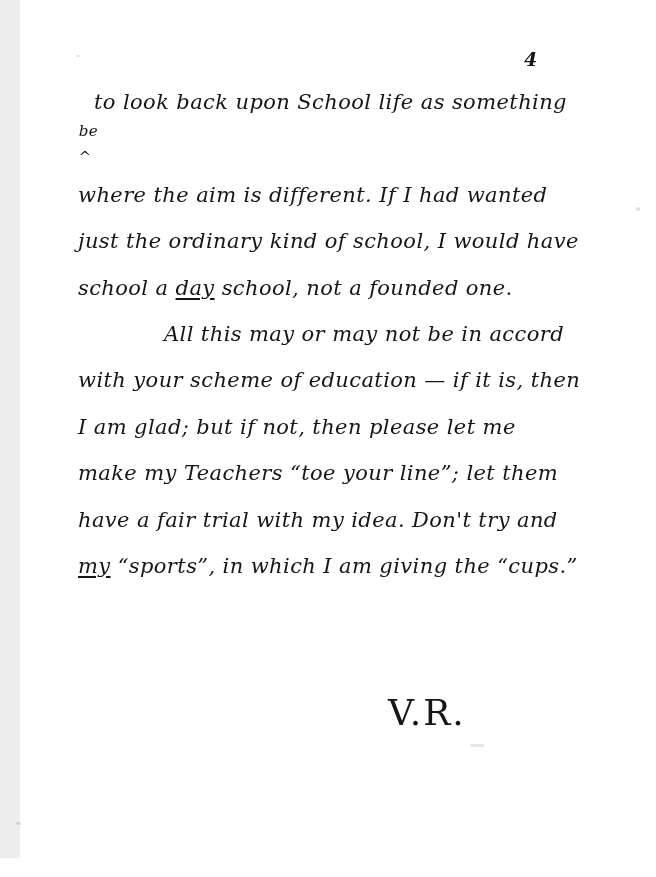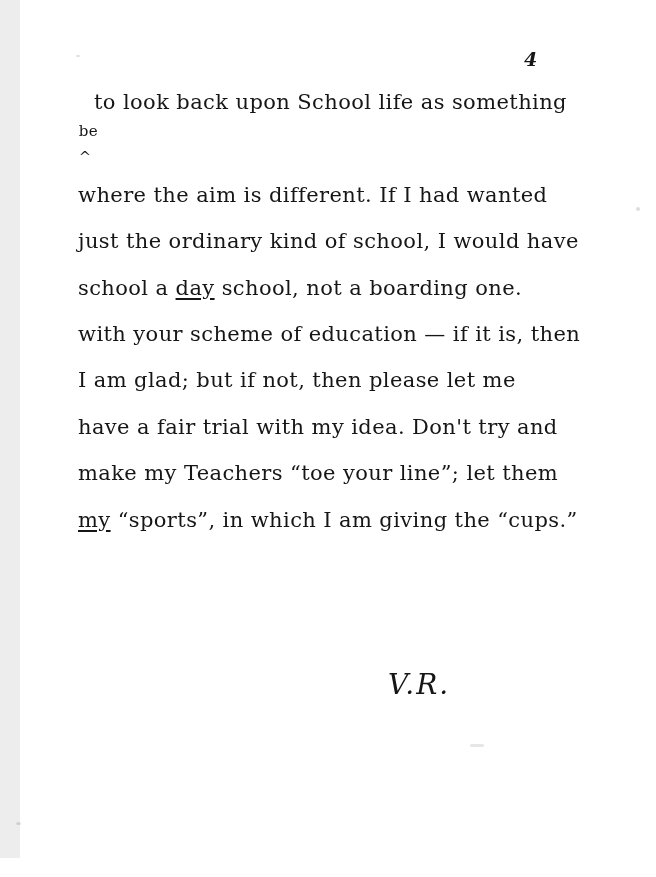--- a/index.html
+++ b/index.html
@@ -31,20 +31,21 @@
     font-size: 19px;
     font-style: italic;
     font-weight: bold;
     letter-spacing: 1px;
   }
   .letter-body {
     position: absolute;
     left: 78px;
     top: 90px;
     width: 520px;
+    font-style: italic;
     font-size: 21px;
     letter-spacing: 0.4px;
   }
   .line {
     height: 46.4px;
     white-space: nowrap;
   }
   .line.first-line { padding-left: 16px; }
   .line.para-indent { padding-left: 86px; }
   .u {
@@ -67,23 +68,22 @@
   }
   .insert-caret {
     position: absolute;
     left: 0.05em;
     bottom: -0.5em;
     font-size: 0.7em;
   }
   .signature {
     position: absolute;
     left: 388px;
-    top: 668px;
-    font-style: italic;
-    font-size: 28px;
+    top: 692px;
+    font-size: 36px;
     letter-spacing: 2px;
   }
   .speck {
     position: absolute;
     background: #9a9a9a;
     opacity: 0.35;
     border-radius: 50%;
   }
   .speck.s1 { left: 470px; top: 744px; width: 14px; height: 3px; border-radius: 2px; opacity: 0.25; }
   .speck.s2 { left: 636px; top: 207px; width: 4px; height: 4px; }
@@ -112,38 +112,41 @@
 
     <div class="line">
       <span>where the aim is different. If I had wanted</span>
     </div>
 
     <div class="line">
       <span>just the ordinary kind of school, I would have</span>
     </div>
 
     <div class="line">
-      <span>school a </span><span class="u">day</span><span> school, not a boarding one.</span>
+      <span>school a </span><span class="u">day</span><span> school, not a founded one.</span>
     </div>
 
+    <div class="line para-indent">
+      <span>All this may or may not be in accord</span>
+    </div>
 
     <div class="line">
       <span>with your scheme of education — if it is, then</span>
     </div>
 
     <div class="line">
       <span>I am glad; but if not, then please let me</span>
     </div>
 
     <div class="line">
-      <span>have a fair trial with my idea. Don't try and</span>
+      <span>make my Teachers “toe your line”; let them</span>
     </div>
 
     <div class="line">
-      <span>make my Teachers “toe your line”; let them</span>
+      <span>have a fair trial with my idea. Don't try and</span>
     </div>
 
 
     <div class="line">
       <span class="u">my</span><span> “sports”, in which I am giving the “cups.”</span>
     </div>
 
   </div>
 
   <div class="signature">V.R.</div>

